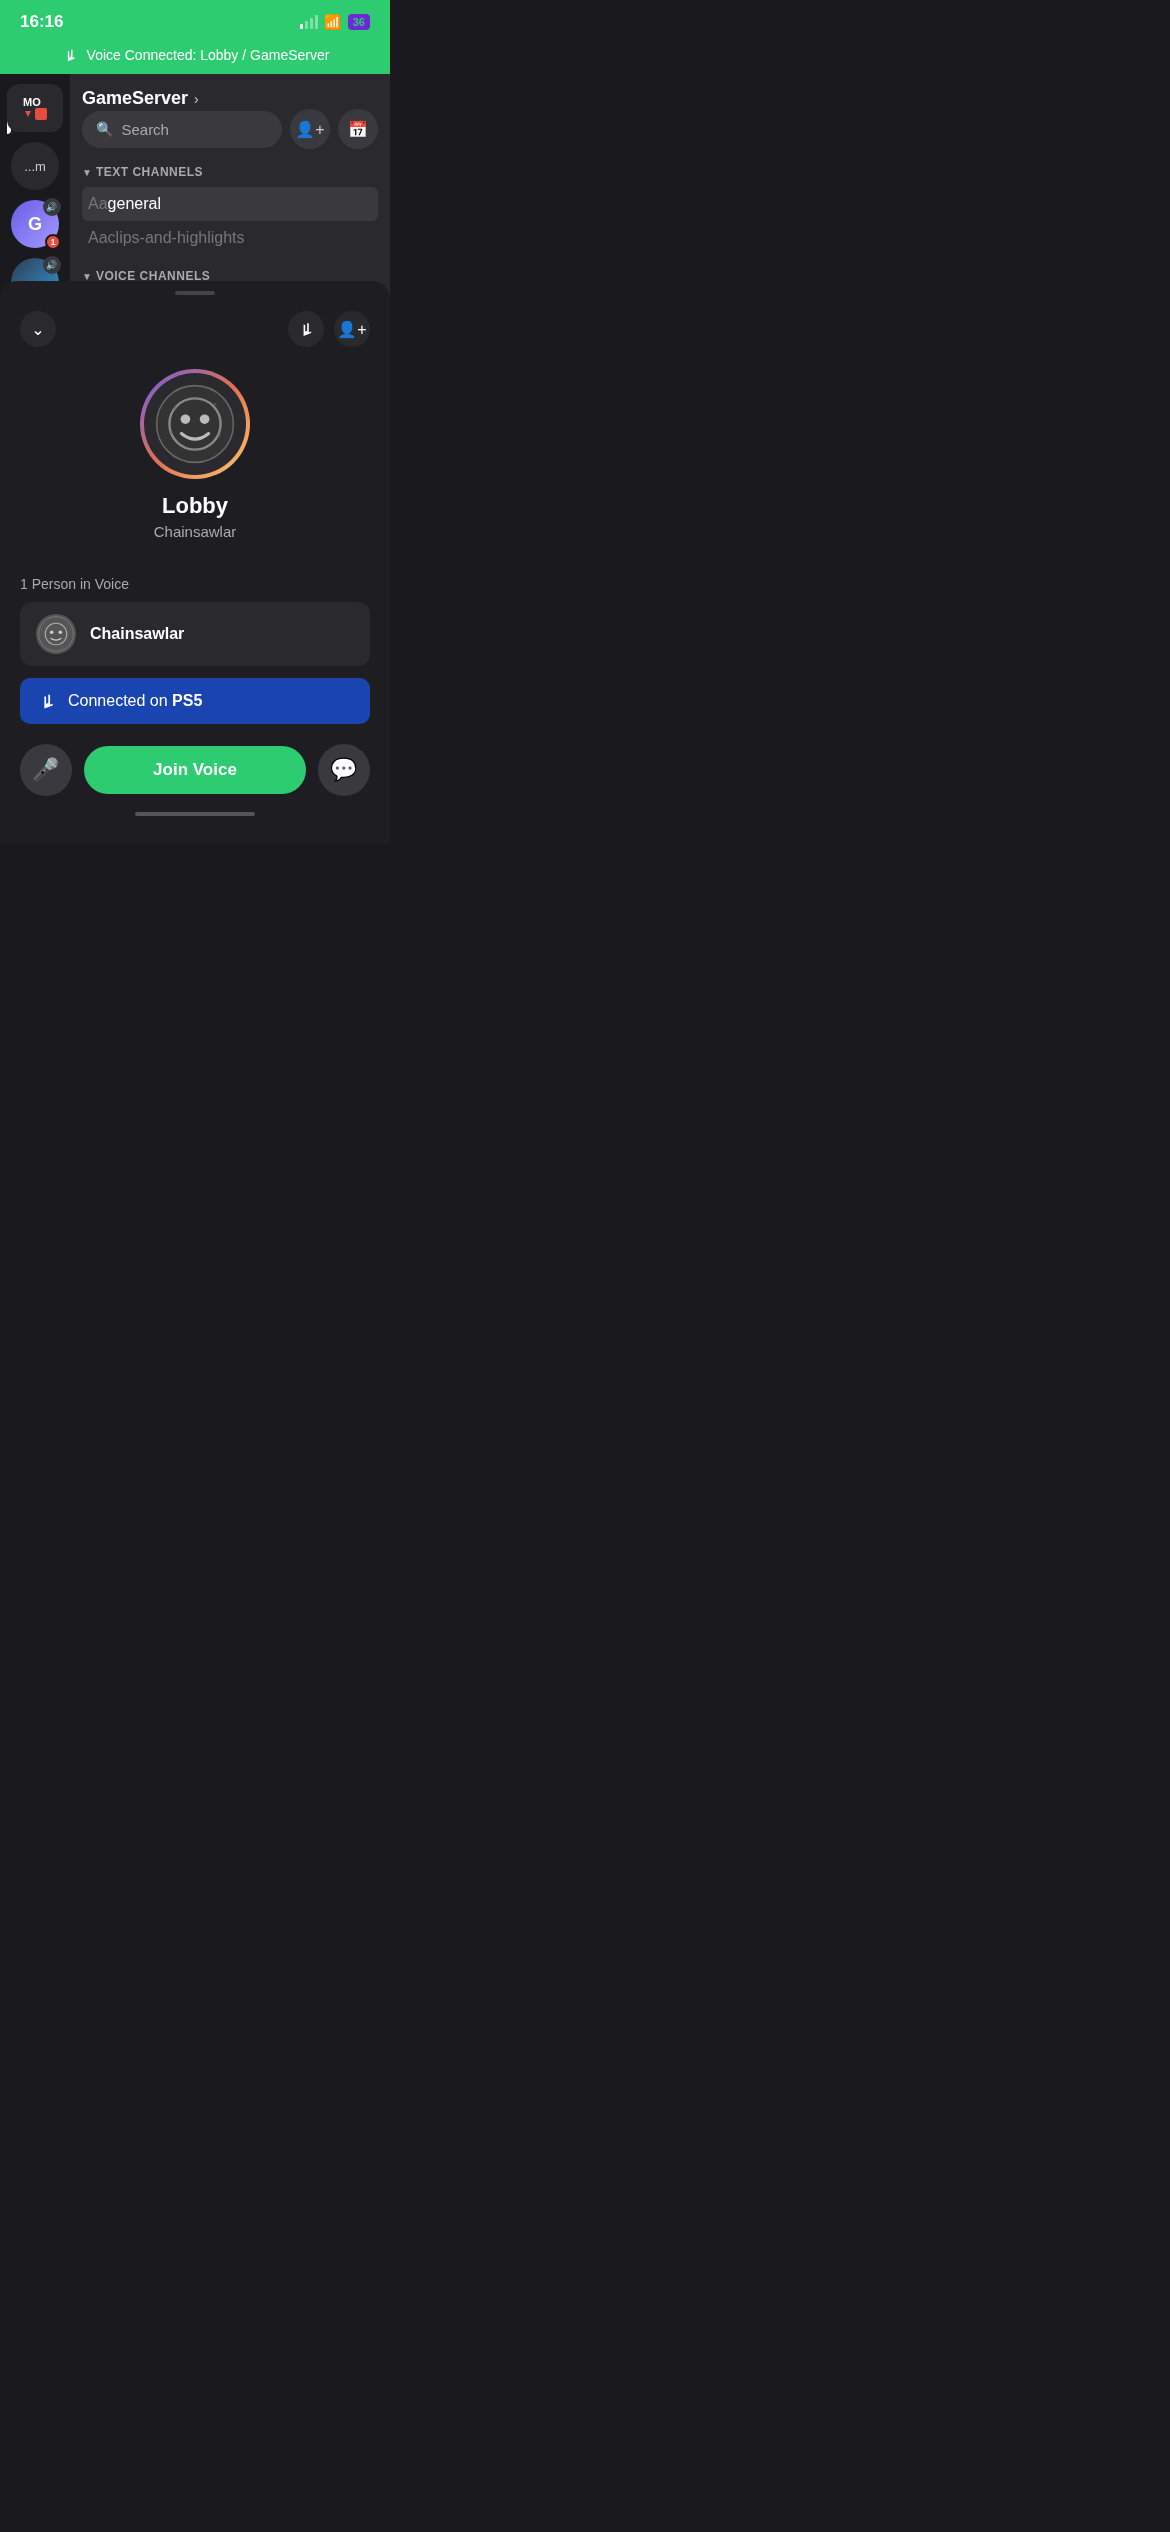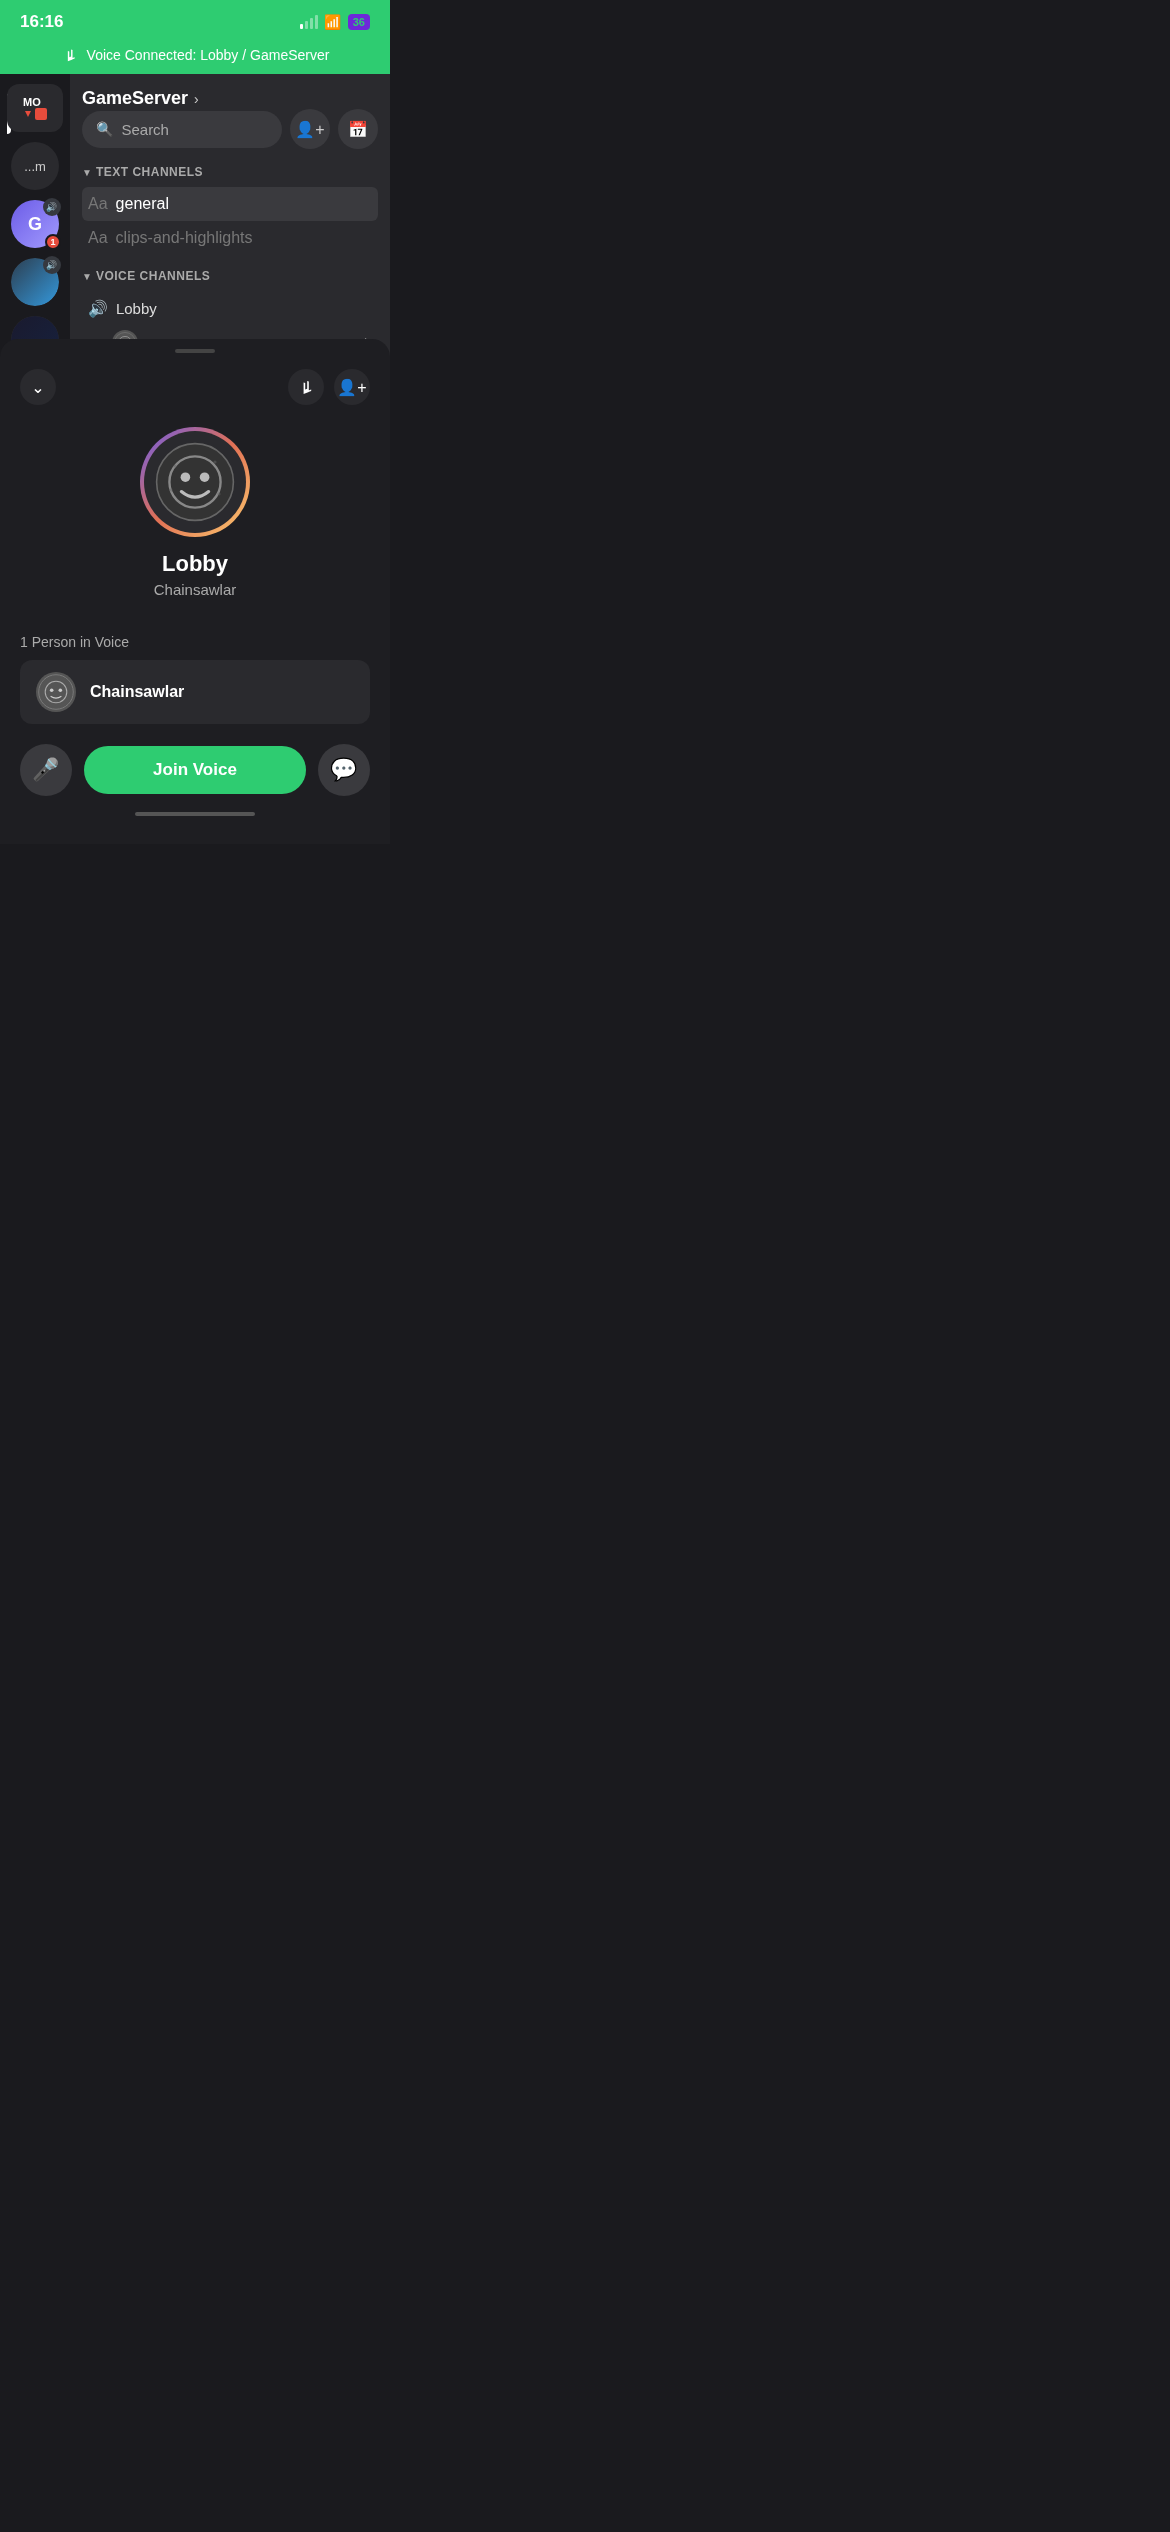--- a/index.html
+++ b/index.html
@@ -266,21 +266,20 @@
       font-size: 12px;
       font-weight: 600;
       color: #aaa;
       text-transform: uppercase;
       letter-spacing: 0.5px;
     }
 
     .channel-item {
       display: flex;
       align-items: center;
-      gap: 8px;
       padding: 8px 6px;
       border-radius: 6px;
       cursor: pointer;
     }
     .channel-item.active { background: #3a3a3e; }
     .channel-prefix {
       font-size: 16px;
       color: #777;
       font-weight: 500;
     }
@@ -712,20 +711,29 @@
           <circle cx="50" cy="50" r="30" fill="none" stroke="#aaa" stroke-width="3"></circle>
           <circle cx="38" cy="45" r="5" fill="#ccc"></circle>
           <circle cx="62" cy="45" r="5" fill="#ccc"></circle>
           <path d="M35 62 Q50 72 65 62" stroke="#ccc" stroke-width="3" fill="none"></path>
         </svg>
       </div>
       <span class="participant-name">Chainsawlar</span>
     </div>
   </div>
 
+  <div class="connected-ps-banner">
+    <svg class="ps-icon-medium" viewBox="0 0 100 100">
+      <path d="M38 72V28l8 2.5v32l10-3.5V20l8 2.5v53l-26 9V72z M62 67l14-5v8l-14 5z" fill="white"></path>
+    </svg>
+    <span>
+      <span>Connected on</span>
+      <span style="font-weight:700;">PS5</span>
+    </span>
+  </div>
 
   <div class="voice-actions">
     <div class="mic-btn">
       <span>🎤</span>
     </div>
     <div class="join-voice-btn">
       <span>Join Voice</span>
     </div>
     <div class="chat-btn">
       <span>💬</span>

